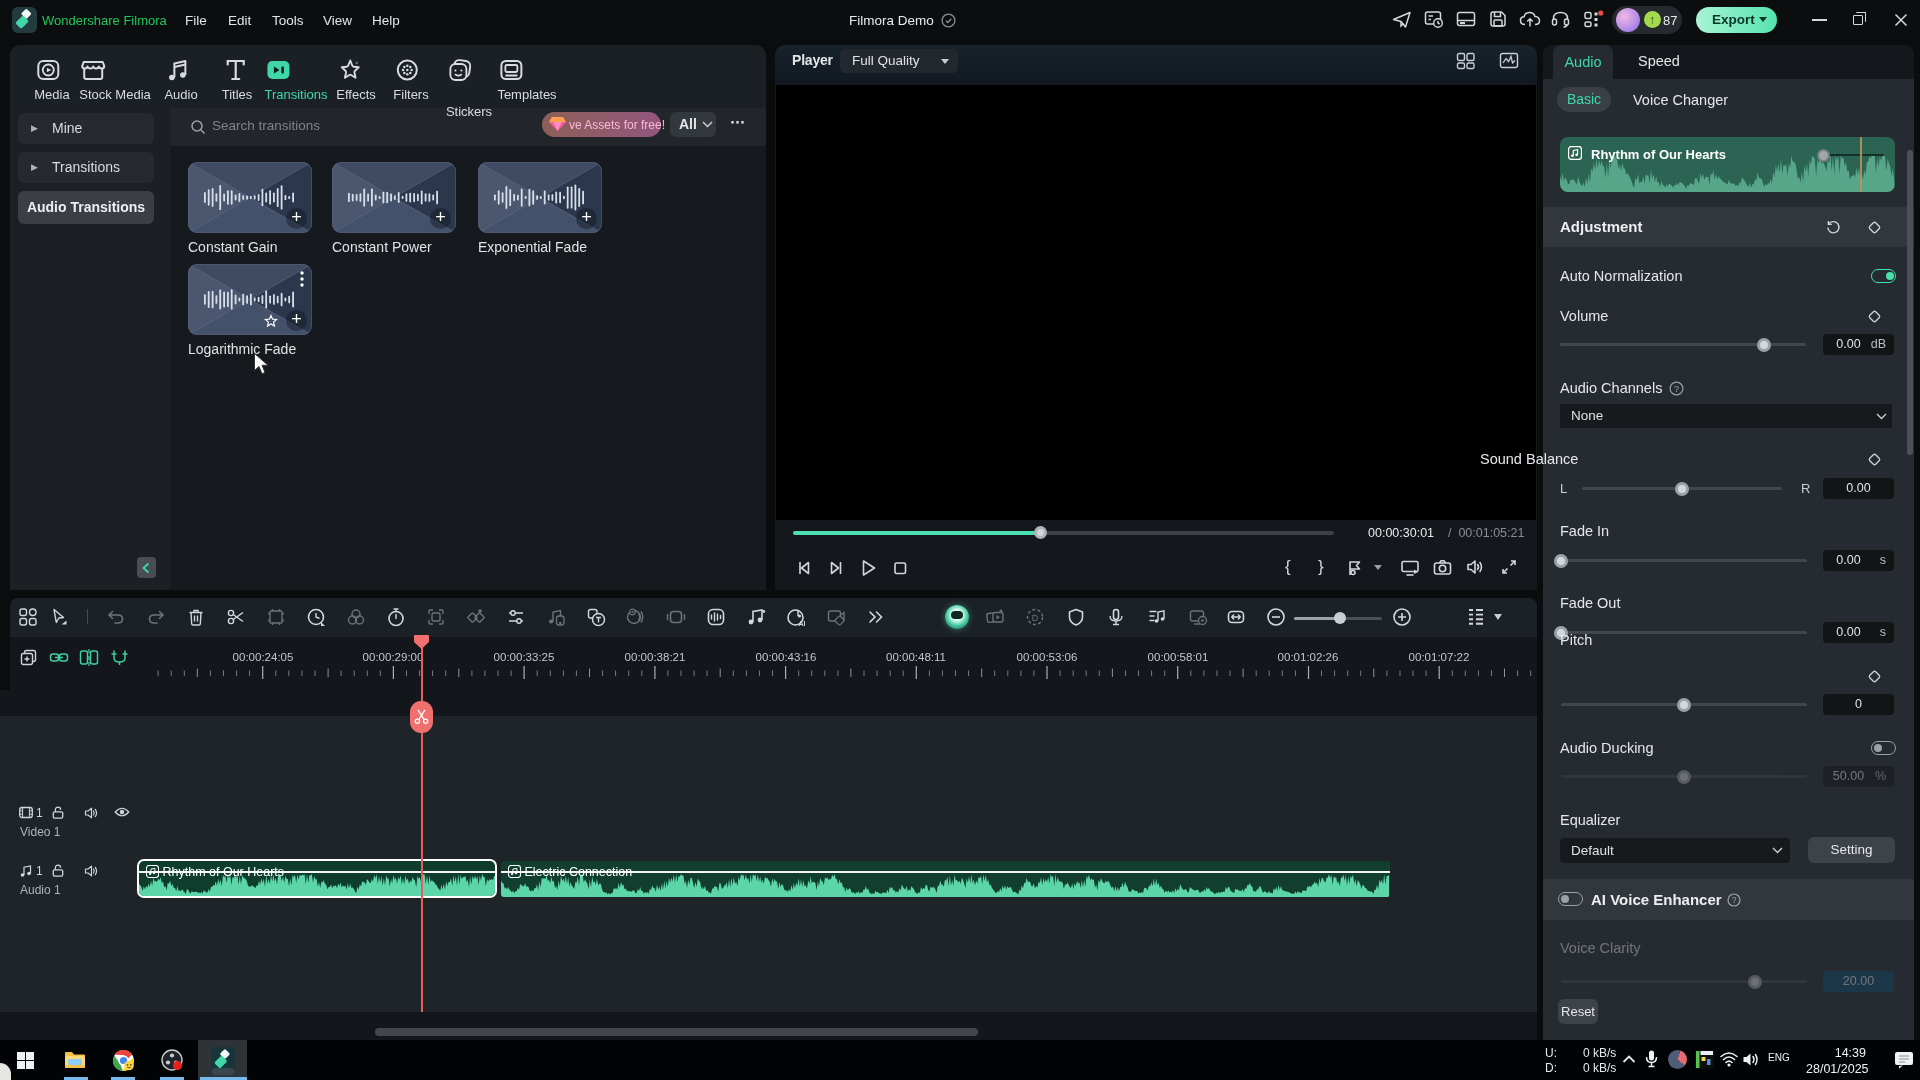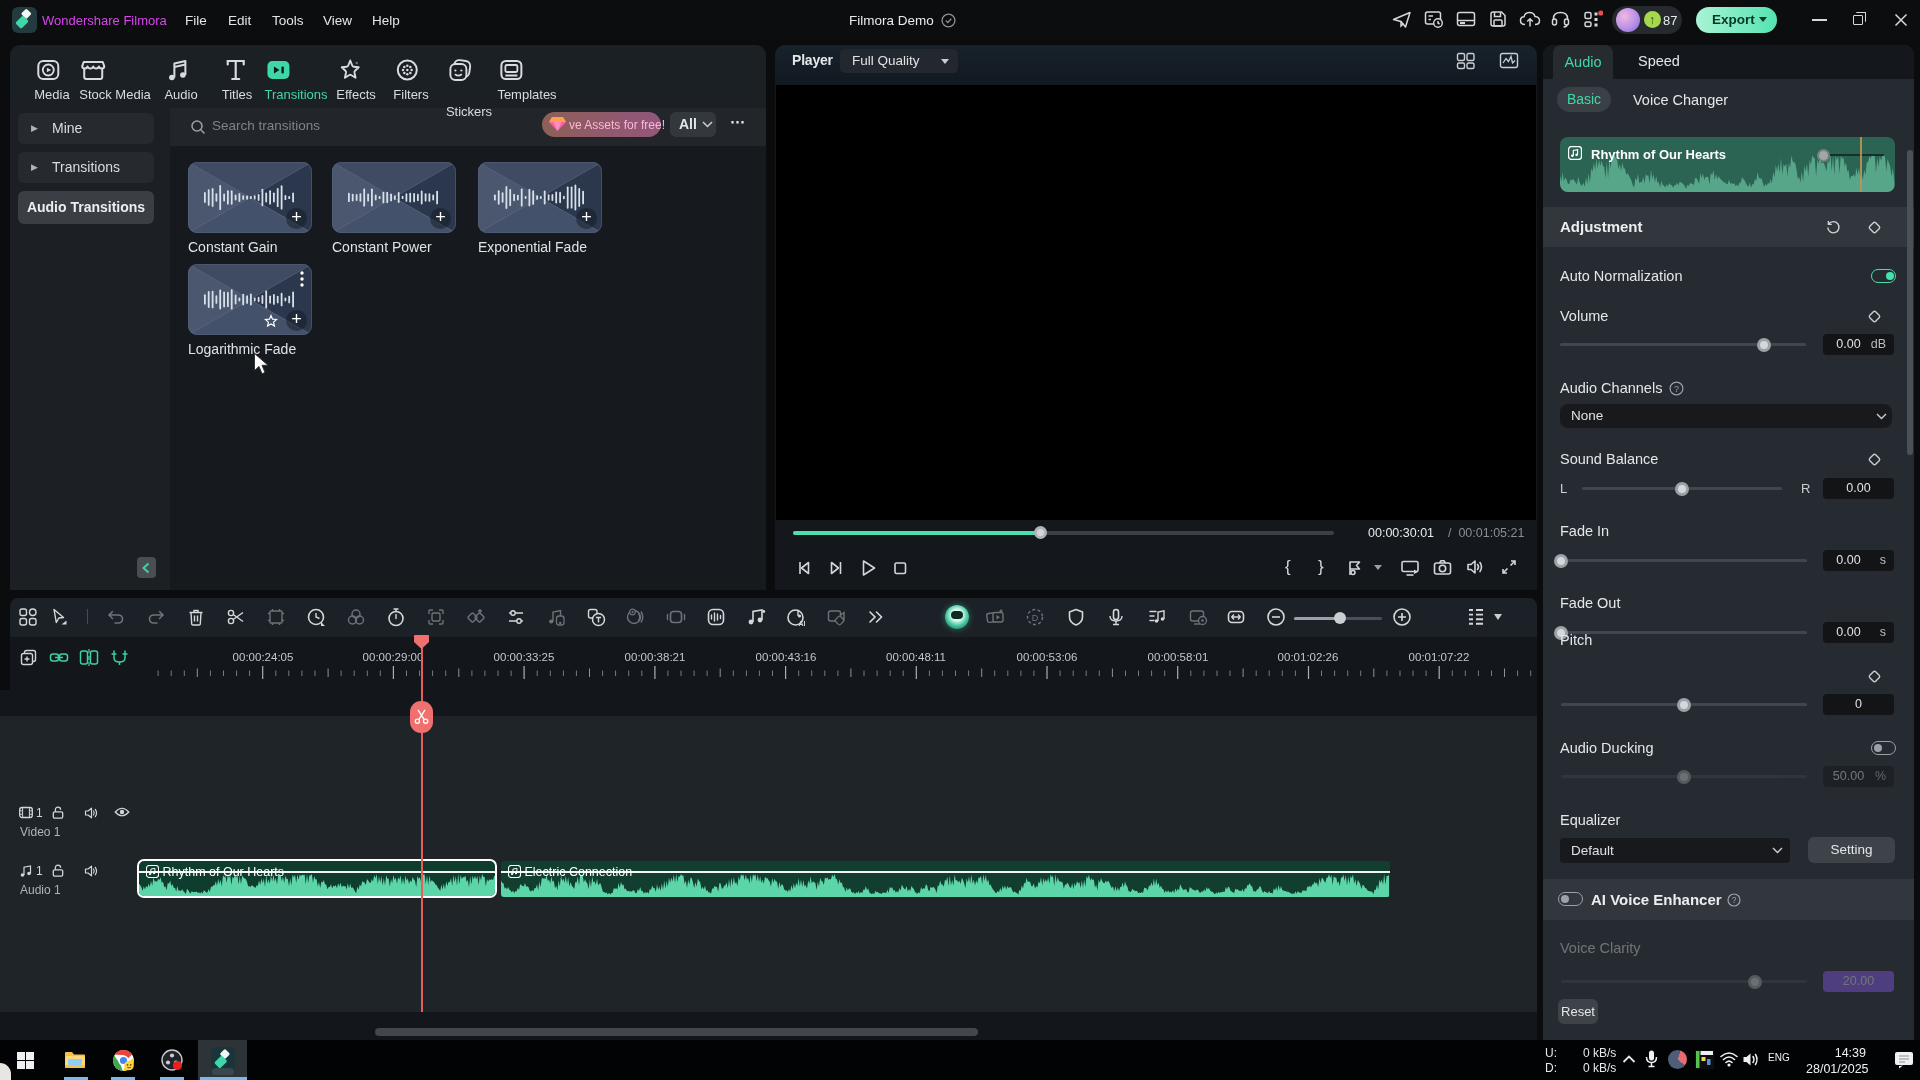--- a/index.html
+++ b/index.html
@@ -7,21 +7,21 @@
 .arr { position:absolute; left:13px; top:10px; font-size:9px; color:#aeb4ba; }
 svg { display:block; }
 </style></head>
 <body>
 <div class="abs" style="left:0;top:0;width:1920px;height:40px;background:#0b0d0f"></div>
 <svg class="abs" style="left:12px;top:7px" width="25" height="26" viewBox="0 0 25 26">
     <rect x="0" y="0" width="25" height="26" rx="6" fill="#233a3e"></rect>
     <rect x="10.5" y="3" width="7.6" height="7.6" rx="1.4" fill="#f2f6f5" transform="rotate(45 14.3 6.8)"></rect>
     <rect x="5.8" y="9.6" width="8.4" height="11" rx="1.7" fill="#3fd7a8" transform="rotate(45 10 15.1)"></rect>
   </svg>
-<div class="abs" style="left:42px;top:13px;font-size:13px;color:#d946ef">Wondershare Filmora</div>
+<div class="abs" style="left:42px;top:13px;font-size:13px;color:#22c55e">Wondershare Filmora</div>
 <div class="abs" style="left:185px;top:13px;font-size:13.5px;color:#e2e5e8">File</div>
 <div class="abs" style="left:228px;top:13px;font-size:13.5px;color:#e2e5e8">Edit</div>
 <div class="abs" style="left:272px;top:13px;font-size:13.5px;color:#e2e5e8">Tools</div>
 <div class="abs" style="left:323px;top:13px;font-size:13.5px;color:#e2e5e8">View</div>
 <div class="abs" style="left:372px;top:13px;font-size:13.5px;color:#e2e5e8">Help</div>
 <div class="abs" style="left:849px;top:13px;font-size:13.5px;color:#e8eaec">Filmora Demo</div>
 <svg class="abs" style="left:941px;top:13px" width="15" height="15" viewBox="0 0 15 15">
     <circle cx="7.5" cy="7.5" r="6.4" fill="none" stroke="#8a9198" stroke-width="1.3"></circle>
     <path d="M4.8 7.6 L6.8 9.5 L10.3 5.8" fill="none" stroke="#8a9198" stroke-width="1.3"></path>
   </svg>
@@ -506,25 +506,25 @@
 <div class="abs" style="opacity:1">
     <div class="abs" style="left:1560px;top:343px;width:246px;height:3px;background:#41474e;border-radius:2px"></div>
     <div class="abs" style="left:1757px;top:337.5px;width:14px;height:14px;border-radius:50%;background:#d4d8dc;border:3.5px solid #9ba2a8"></div>
   </div>
 <div class="abs" style="left:1823px;top:334px;width:71px;height:21px;background:#121416;border-radius:4px;color:#dfe2e5;font-size:12.5px;text-align:center;line-height:21px;padding-right:20px;opacity:1">0.00<span style="position:absolute;right:8px;top:0;color:#b9bfc4">dB</span></div>
 <div class="abs" style="left:1560px;top:380px;font-size:14.5px;color:#e4e7ea">Audio Channels</div>
 <svg class="abs" style="left:1669px;top:381px" width="15" height="15" viewBox="0 0 15 15">
     <circle cx="7.5" cy="7.5" r="6.4" fill="none" stroke="#9aa1a7" stroke-width="1.2"></circle>
     <text x="7.5" y="10.8" font-size="9" fill="#9aa1a7" text-anchor="middle" font-family="Liberation Sans">?</text>
   </svg>
-<div class="abs" style="left:1560px;top:404px;width:332px;height:24px;background:#17191d;border-radius:8px;color:#dfe2e5;font-size:13.5px;line-height:24px;padding-left:11px">None</div>
+<div class="abs" style="left:1560px;top:404px;width:332px;height:24px;background:#17191d;border-radius:2px;color:#dfe2e5;font-size:13.5px;line-height:24px;padding-left:11px">None</div>
 <svg class="abs" style="left:1876px;top:413px" width="11" height="7" viewBox="0 0 11 7">
     <path d="M1 1 L5.5 5.5 L10 1" fill="none" stroke="#c9ced3" stroke-width="1.4"></path>
   </svg>
-<div class="abs" style="left:1560px;top:451px;font-size:14.5px;color:#e4e7ea">Sound Balance</div>
+<div class="abs" style="left:1480px;top:451px;font-size:14.5px;color:#e4e7ea">Sound Balance</div>
 <svg class="abs" style="left:1867px;top:452px" width="15" height="15" viewBox="0 0 15 15">
     <rect x="3.4" y="3.4" width="8.2" height="8.2" rx="1.6" fill="none" stroke="#c9ced3" stroke-width="1.4" transform="rotate(45 7.5 7.5)"></rect>
   </svg>
 <div class="abs" style="left:1560px;top:481px;font-size:13px;color:#c9ced3">L</div>
 <div class="abs" style="opacity:1">
     <div class="abs" style="left:1582px;top:487px;width:200px;height:3px;background:#41474e;border-radius:2px"></div>
     <div class="abs" style="left:1675px;top:481.5px;width:14px;height:14px;border-radius:50%;background:#d4d8dc;border:3.5px solid #9ba2a8"></div>
   </div>
 <div class="abs" style="left:1801px;top:481px;font-size:13px;color:#c9ced3">R</div>
 <div class="abs" style="left:1823px;top:478px;width:71px;height:21px;background:#121416;border-radius:4px;color:#dfe2e5;font-size:12.5px;text-align:center;line-height:21px;opacity:1">0.00</div>
@@ -571,21 +571,21 @@
 <div class="abs" style="left:1591px;top:891px;font-size:15px;font-weight:700;color:#eceef0">AI Voice Enhancer</div>
 <svg class="abs" style="left:1727px;top:893px" width="14" height="14" viewBox="0 0 14 14">
     <circle cx="7" cy="7" r="6" fill="none" stroke="#9aa1a7" stroke-width="1.2"></circle>
     <text x="7" y="10.2" font-size="8.5" fill="#9aa1a7" text-anchor="middle" font-family="Liberation Sans">?</text>
   </svg>
 <div class="abs" style="left:1560px;top:940px;font-size:14.5px;color:#e4e7ea;opacity:0.38">Voice Clarity</div>
 <div class="abs" style="opacity:0.4">
     <div class="abs" style="left:1561px;top:980px;width:246px;height:3px;background:#41474e;border-radius:2px"></div>
     <div class="abs" style="left:1748px;top:974.5px;width:14px;height:14px;border-radius:50%;background:#d4d8dc;border:3.5px solid #9ba2a8"></div>
   </div>
-<div class="abs" style="left:1823px;top:971px;width:71px;height:21px;background:#8b5cf6;border-radius:4px;color:#dfe2e5;font-size:12.5px;text-align:center;line-height:21px;opacity:0.4">20.00</div>
+<div class="abs" style="left:1823px;top:971px;width:71px;height:21px;background:#0c4a6e;border-radius:4px;color:#dfe2e5;font-size:12.5px;text-align:center;line-height:21px;opacity:0.4">20.00</div>
 <div class="abs" style="left:1558px;top:999px;width:40px;height:25px;border-radius:6px;background:#3d4349;color:#e4e7ea;font-size:13px;text-align:center;line-height:25px">Reset</div>
 <div class="abs" style="left:1907px;top:150px;width:6px;height:305px;background:#4a5056;border-radius:3px"></div>
 <div class="abs" style="left:10px;top:598px;width:1527px;height:39px;background:#1c2127;border-radius:8px 8px 0 0"></div>
 <div class="abs" style="left:28px;top:606px;width:22px;height:22px;margin-left:-11px;color:#d3d8dc">
     <svg width="22" height="22" viewBox="0 0 22 22">
       <rect x="3" y="3" width="6.5" height="6.5" rx="2" fill="none" stroke="currentColor" stroke-width="1.4"></rect>
       <rect x="12.5" y="3" width="6.5" height="6.5" rx="3.2" fill="none" stroke="currentColor" stroke-width="1.4"></rect>
       <rect x="3" y="12.5" width="6.5" height="6.5" rx="2" fill="none" stroke="currentColor" stroke-width="1.4"></rect>
       <rect x="12.5" y="12.5" width="6.5" height="6.5" rx="2" fill="none" stroke="currentColor" stroke-width="1.4"></rect>
     </svg>

